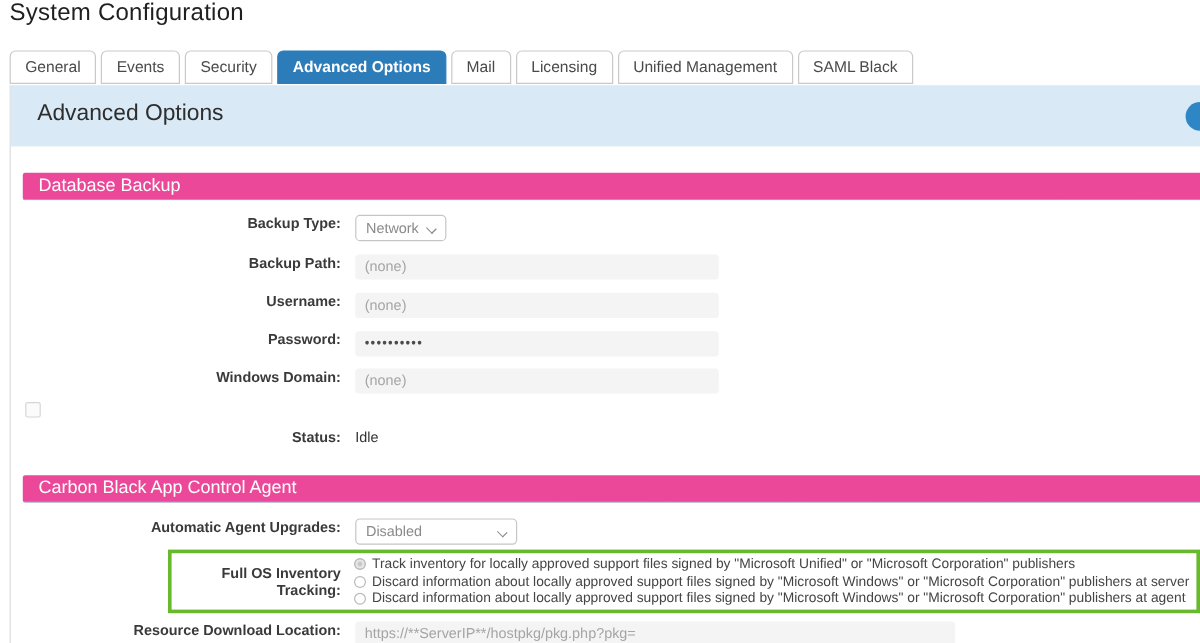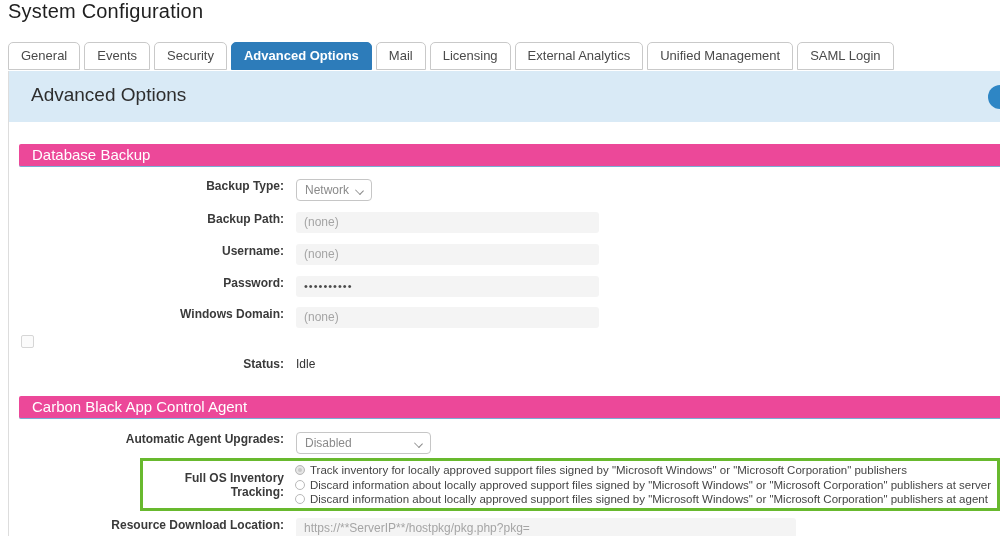--- a/index.html
+++ b/index.html
@@ -88,23 +88,22 @@
 
   <div class="page-title">System Configuration</div>
 
   <div class="tabbar">
     <div class="tab">General</div>
     <div class="tab">Events</div>
     <div class="tab">Security</div>
     <div class="tab active">Advanced Options</div>
     <div class="tab">Mail</div>
     <div class="tab">Licensing</div>
-    <div class="tab">External Analytics</div>
     <div class="tab">Unified Management</div>
-    <div class="tab">SAML Login</div>
+    <div class="tab">SAML Black</div>
   </div>
 
   <div class="content">
 
     <div class="band">
       <div class="band-title">Advanced Options</div>
       <div class="help-circle"></div>
     </div>
 
     <div class="section-bar" id="bar-db">Database Backup</div>
@@ -170,21 +169,21 @@
           <span class="chev"></span>
         </div>
       </div>
     </div>
 
     <div class="hl-box">
       <div class="hl-label">Full OS Inventory Tracking:</div>
       <div class="hl-options">
         <div class="radio-row">
           <span class="radio sel"></span>
-          <span class="radio-text">Track inventory for locally approved support files signed by "Microsoft Windows" or "Microsoft Corporation" publishers</span>
+          <span class="radio-text">Track inventory for locally approved support files signed by "Microsoft Unified" or "Microsoft Corporation" publishers</span>
         </div>
         <div class="radio-row">
           <span class="radio"></span>
           <span class="radio-text">Discard information about locally approved support files signed by "Microsoft Windows" or "Microsoft Corporation" publishers at server</span>
         </div>
         <div class="radio-row">
           <span class="radio"></span>
           <span class="radio-text">Discard information about locally approved support files signed by "Microsoft Windows" or "Microsoft Corporation" publishers at agent</span>
         </div>
       </div>

